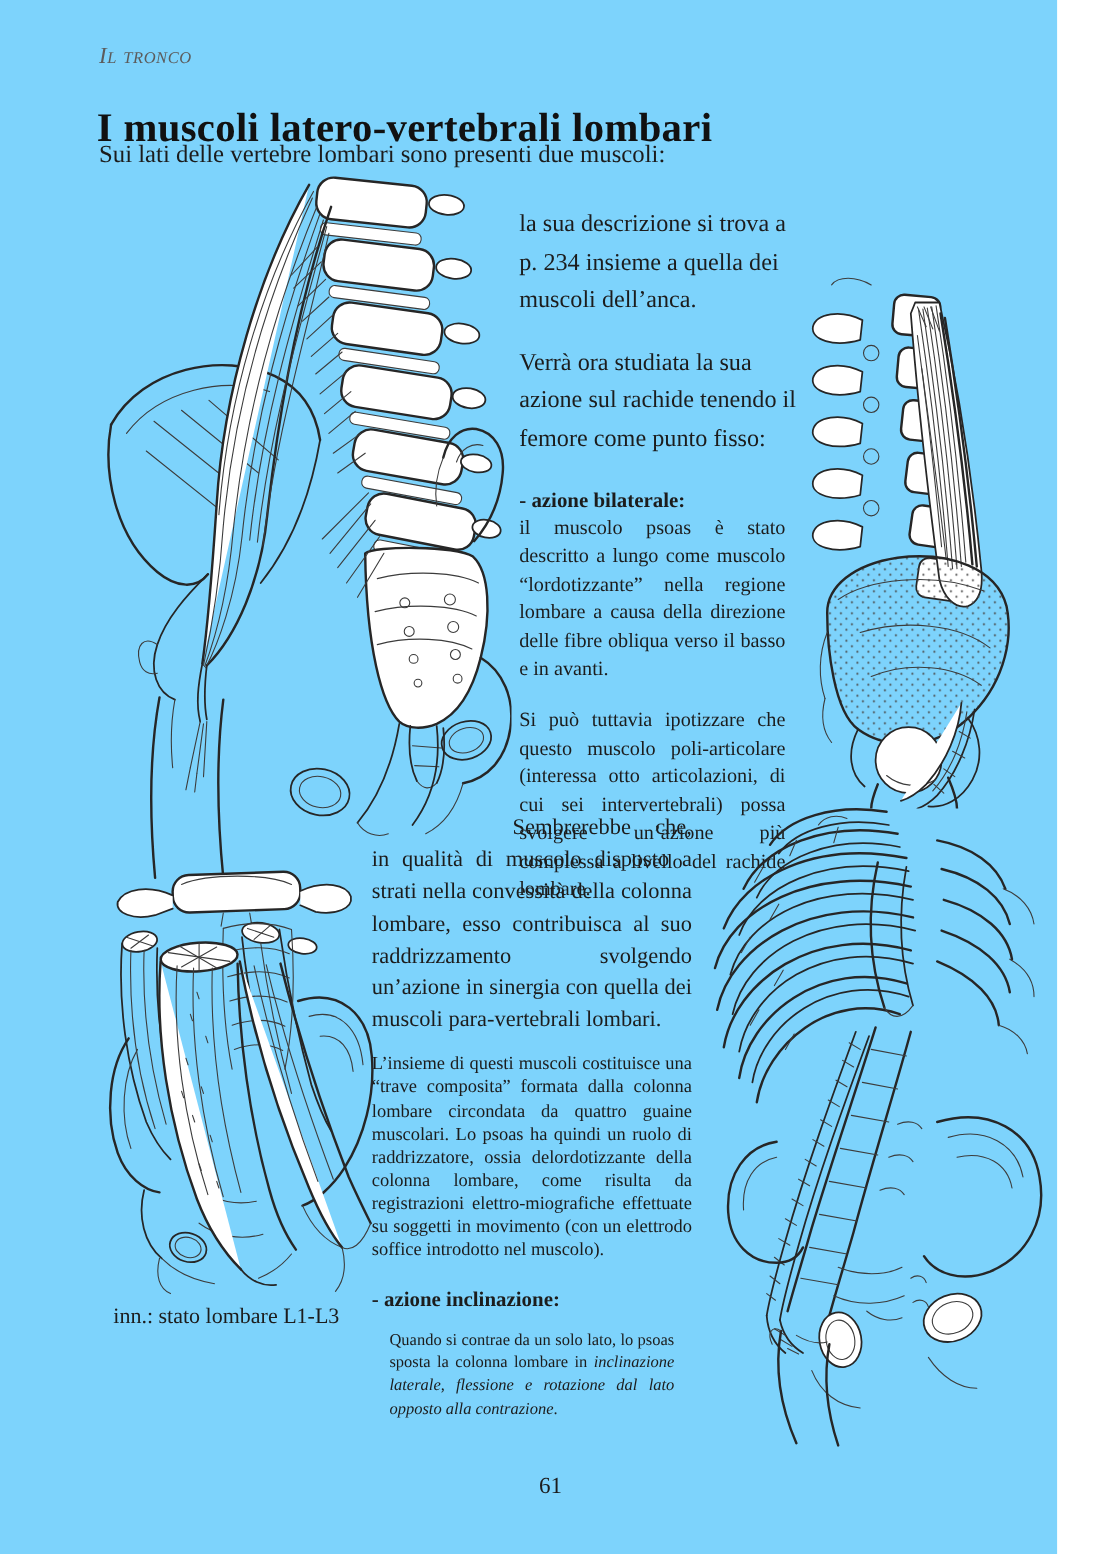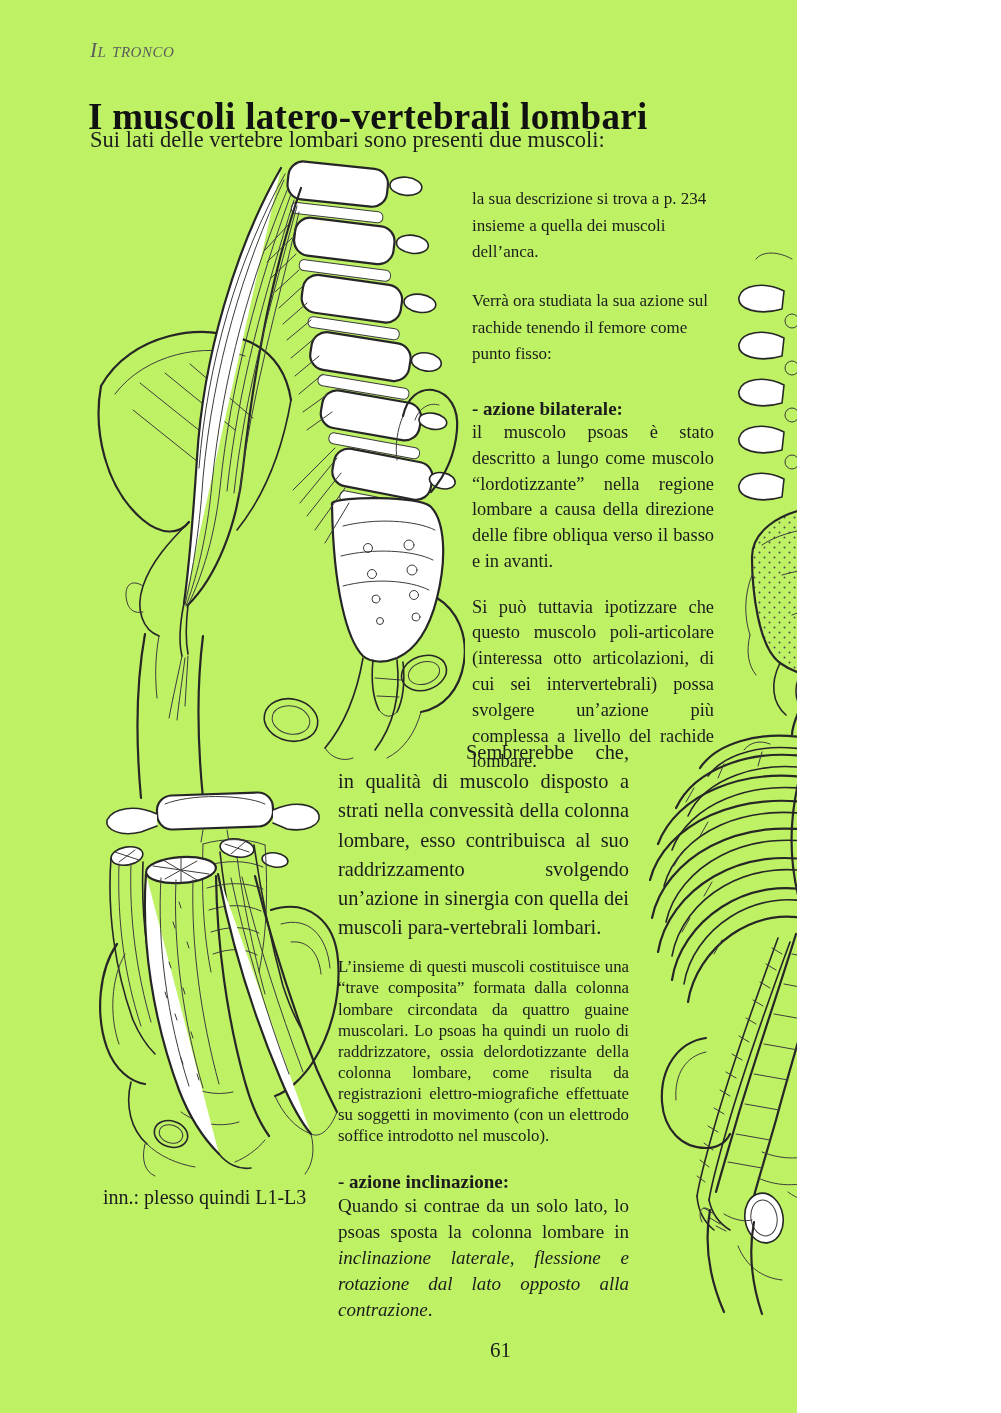--- a/index.html
+++ b/index.html
@@ -1,35 +1,35 @@
 <!DOCTYPE html>
 <html><head>
 <meta charset="utf-8">
 <style>
   html,body{margin:0;padding:0;background:#ffffff;}
   .page{
-    position:relative;width:797px;height:1413px;background:#bef264;
+    position:relative;width:961px;height:1413px;background:#7dd3fc;
     font-family:"Liberation Serif","DejaVu Serif",serif;color:#1c1c1c;overflow:hidden;
   }
   .abs{position:absolute;}
   .running-header{left:90px;top:38px;font-style:italic;font-variant:small-caps;
     font-size:21px;color:#5c5c5c;letter-spacing:.5px;}
   .page-title{left:88px;top:70px;font-size:37px;font-weight:bold;
     letter-spacing:.3px;color:#111;}
   .intro{left:90px;top:127px;font-size:22.5px;}
   .col-right{left:472px;top:186px;width:254px;}
   .col-right h2{margin:0 0 14px 0;font-size:30px;font-style:italic;font-weight:bold;}
-  .p-lead{font-size:17px;line-height:1.57;margin:0 0 22px 0;}
+  .p-lead{font-size:22px;line-height:1.57;margin:0 0 22px 0;}
   .p-lead.sp{margin-bottom:30px;}
   .p-head{font-size:19px;font-weight:bold;margin:0;}
   .p-just{font-size:18.4px;line-height:1.40;text-align:justify;margin:0 12px 20px 0;}
   .col-mid{left:338px;top:738px;width:291px;}
   .p-syn{font-size:20.4px;line-height:1.43;text-align:justify;text-indent:128px;margin:0 0 14px 0;}
   .p-beam{font-size:16.8px;line-height:1.26;text-align:justify;margin:0 0 24px 0;}
-  .p-uni{font-size:19px;line-height:1.38;text-align:justify;margin:0;}
+  .p-uni{font-size:15px;line-height:1.38;text-align:justify;margin:16px;}
   .p-uni .it{font-style:italic;}
   .fig-caption{left:103px;top:1186px;font-size:20px;}
   .page-number{left:0;top:1338px;width:1001px;text-align:center;font-size:21px;}
   
   .fig path,.fig rect,.fig ellipse,.fig circle{
     fill:none;stroke:#262626;stroke-width:1.6;stroke-linecap:round;stroke-linejoin:round;}
   .fig .fw{fill:#ffffff;}
   .fig .thin{stroke-width:1;stroke:#3c3c3c;}
   .fig .th2{stroke-width:2.2;}
   .fig .dots{fill:url(#p-dots);}
@@ -435,16 +435,16 @@
       <path d="M232,512 C244,530 260,540 276,540" class="thin"></path>
       <path d="M176,470 C186,478 198,480 208,476" class="thin"></path>
 
       <path d="M98,488 C92,522 98,558 112,590" class="th2"></path>
       <path d="M142,500 C136,532 140,562 150,592" class="th2"></path>
       <path d="M98,488 C90,482 85,490 90,500" class="thin"></path>
       <path d="M112,492 C122,498 132,500 140,498" class="thin"></path>
     </svg>
   </div>
 
-  <div class="abs fig-caption">inn.: plesso quindi L1-L3</div>
+  <div class="abs fig-caption">inn.: stato lombare L1-L3</div>
 
   <div class="abs page-number">61</div>
 </div>
 
 </body></html>

